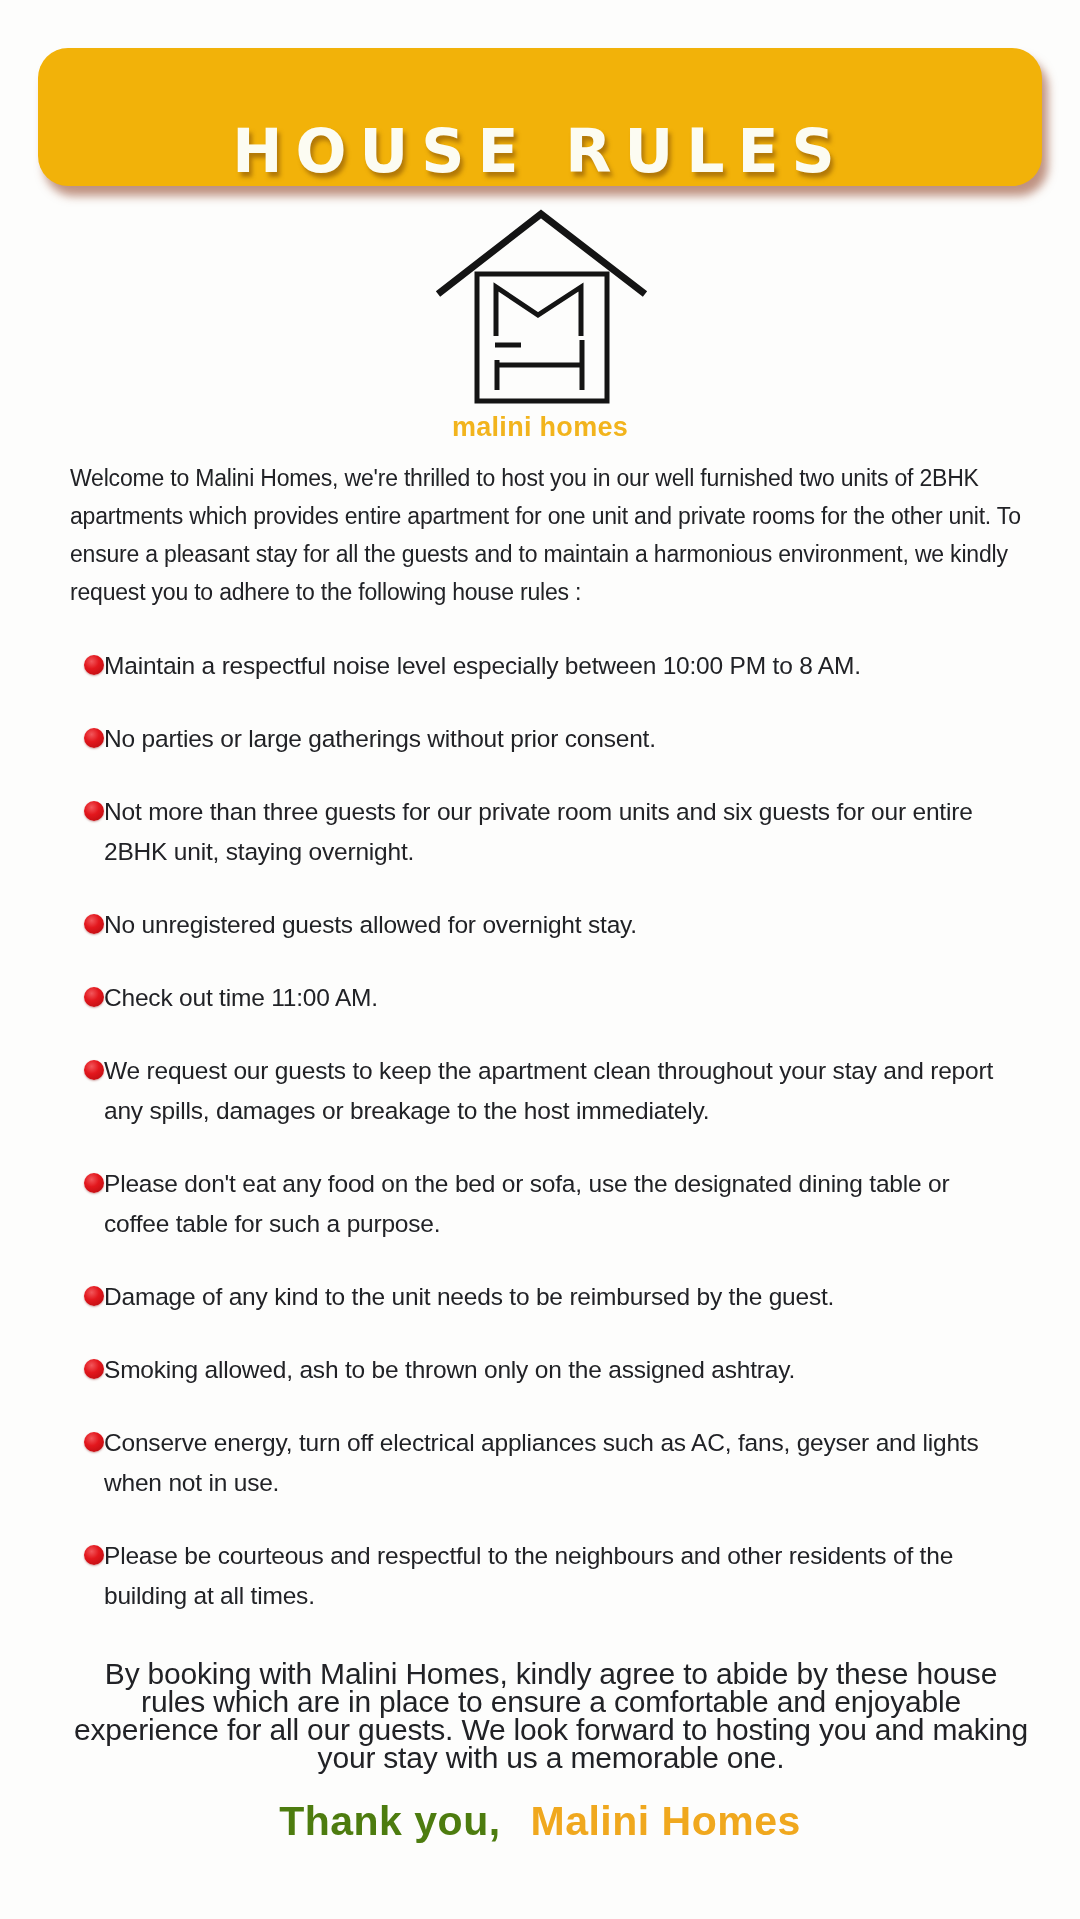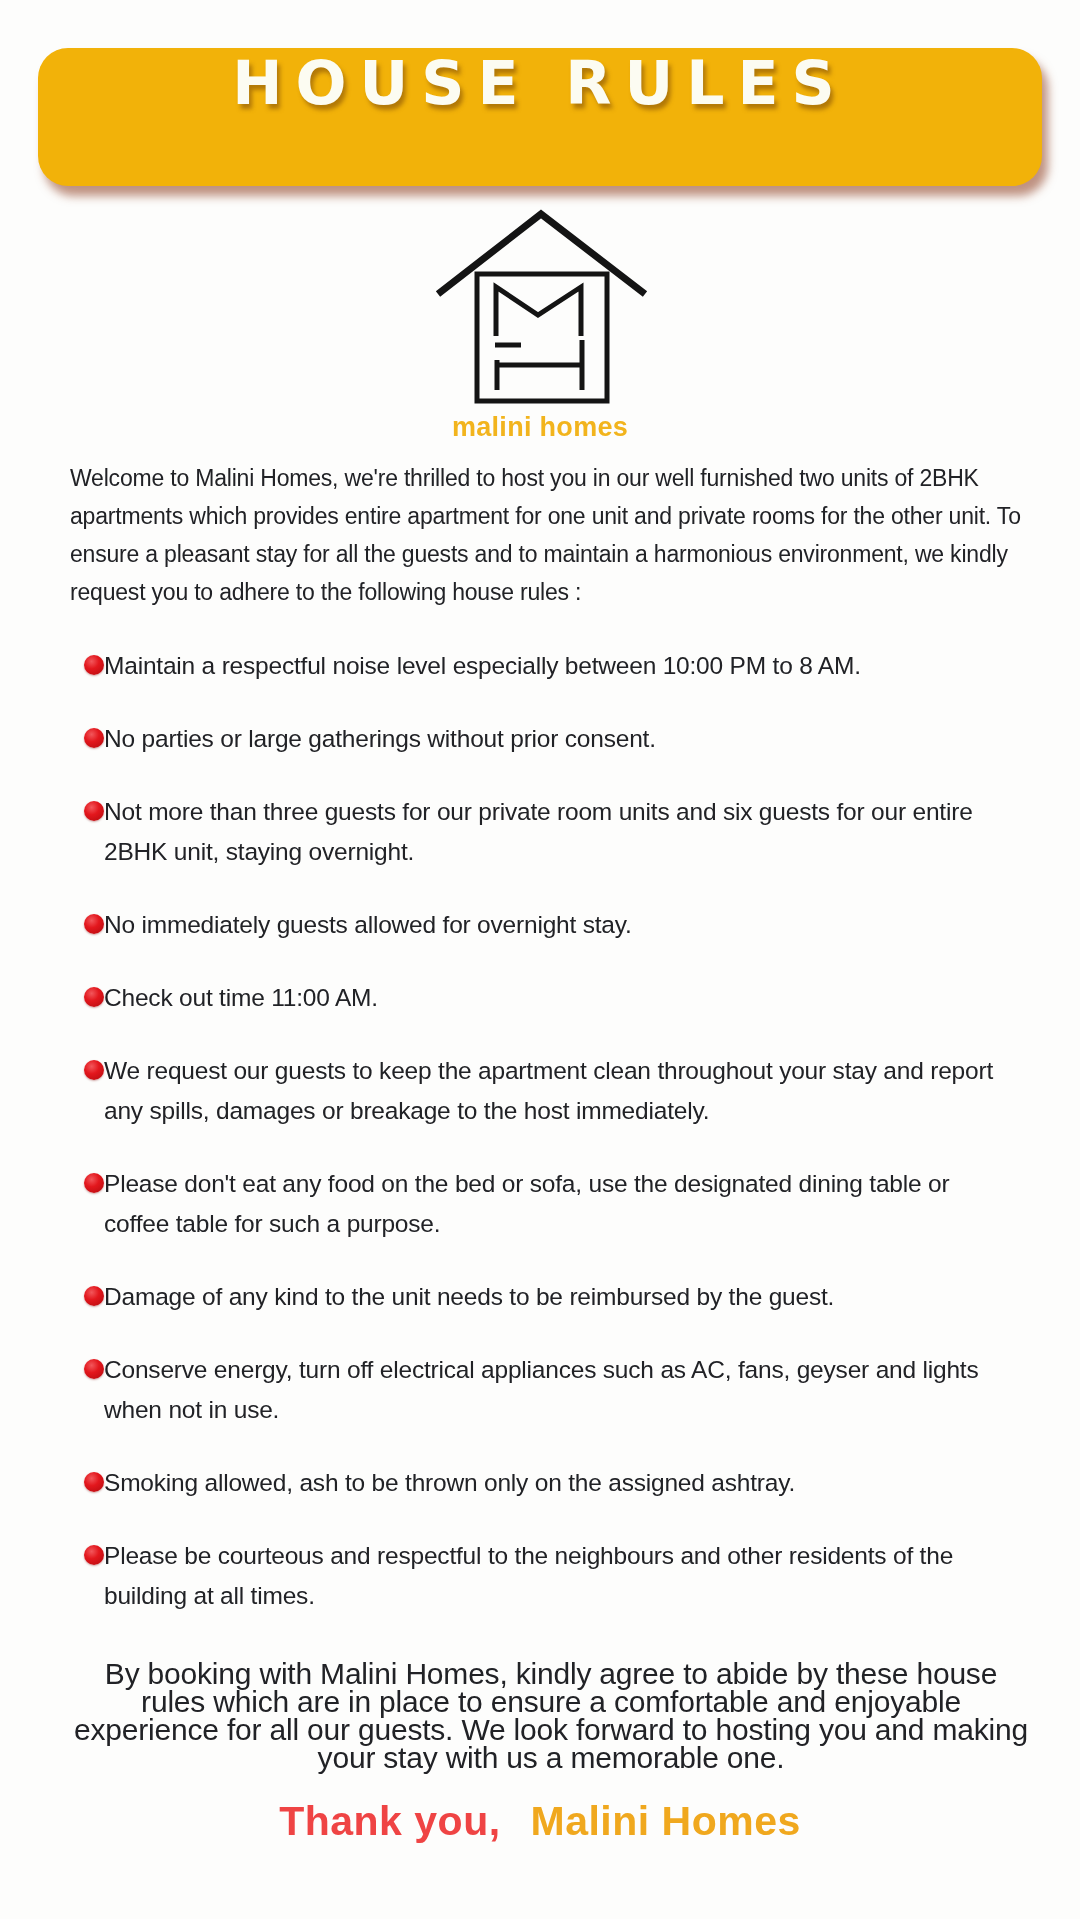--- a/index.html
+++ b/index.html
@@ -12,21 +12,21 @@
     color:#212226;
     overflow:hidden;
   }
 
   
   .banner {
     margin:48px 38px 0 38px;
     height:138px;
     background:#f2b209;
     border-radius:30px;
-    display:flex; align-items:flex-start; justify-content:center;
+    display:flex; align-items:flex-end; justify-content:center;
     box-shadow:6px 10px 10px rgba(140,58,30,0.55);
   }
   .banner-title {
     font-family:"DejaVu Sans", sans-serif;
     font-size:60px;
     font-weight:800;
     letter-spacing:13px;
     color:#fcfcf2;
     text-shadow:3px 5px 4px rgba(123,72,8,0.55);
     white-space:nowrap;
@@ -83,21 +83,21 @@
   }
 
   
   .footer {
     margin-top:26px;
     text-align:center;
     font-size:41px;
     font-weight:bold;
     letter-spacing:0.5px;
   }
-  .footer .thank { color:#ef4444; }
+  .footer .thank { color:#4d7c0f; }
   .footer .brand { color:#f0a81e; margin-left:18px; }
 </style>
 </head>
 <body>
 
 <div class="page">
 
   <div class="banner">
     <div class="banner-title">HOUSE RULES</div>
   </div>
@@ -129,45 +129,45 @@
     <li class="rule-item">
       <span class="bullet"></span>
       <span class="rule-text">No parties or large gatherings without prior consent.</span>
     </li>
     <li class="rule-item">
       <span class="bullet"></span>
       <span class="rule-text">Not more than three guests for our private room units and six guests for our entire 2BHK unit, staying overnight.</span>
     </li>
     <li class="rule-item">
       <span class="bullet"></span>
-      <span class="rule-text">No immediately guests allowed for overnight stay.</span>
+      <span class="rule-text">No unregistered guests allowed for overnight stay.</span>
     </li>
     <li class="rule-item">
       <span class="bullet"></span>
       <span class="rule-text">Check out time 11:00 AM.</span>
     </li>
     <li class="rule-item">
       <span class="bullet"></span>
       <span class="rule-text">We request our guests to keep the apartment clean throughout your stay and report any spills, damages or breakage to the host immediately.</span>
     </li>
     <li class="rule-item">
       <span class="bullet"></span>
       <span class="rule-text">Please don't eat any food on the bed or sofa, use the designated dining table or coffee table for such a purpose.</span>
     </li>
     <li class="rule-item">
       <span class="bullet"></span>
       <span class="rule-text">Damage of any kind to the unit needs to be reimbursed by the guest.</span>
     </li>
     <li class="rule-item">
       <span class="bullet"></span>
-      <span class="rule-text">Conserve energy, turn off electrical appliances such as AC, fans, geyser and lights when not in use.</span>
+      <span class="rule-text">Smoking allowed, ash to be thrown only on the assigned ashtray.</span>
     </li>
     <li class="rule-item">
       <span class="bullet"></span>
-      <span class="rule-text">Smoking allowed, ash to be thrown only on the assigned ashtray.</span>
+      <span class="rule-text">Conserve energy, turn off electrical appliances such as AC, fans, geyser and lights when not in use.</span>
     </li>
     <li class="rule-item">
       <span class="bullet"></span>
       <span class="rule-text">Please be courteous and respectful to the neighbours and other residents of the building at all times.</span>
     </li>
   </ul>
 
   <p class="closing">By booking with Malini Homes, kindly agree to abide by these house rules which are in place to ensure a comfortable and enjoyable experience for all our guests. We look forward to hosting you and making your stay with us a memorable one.</p>
 
   <div class="footer">

